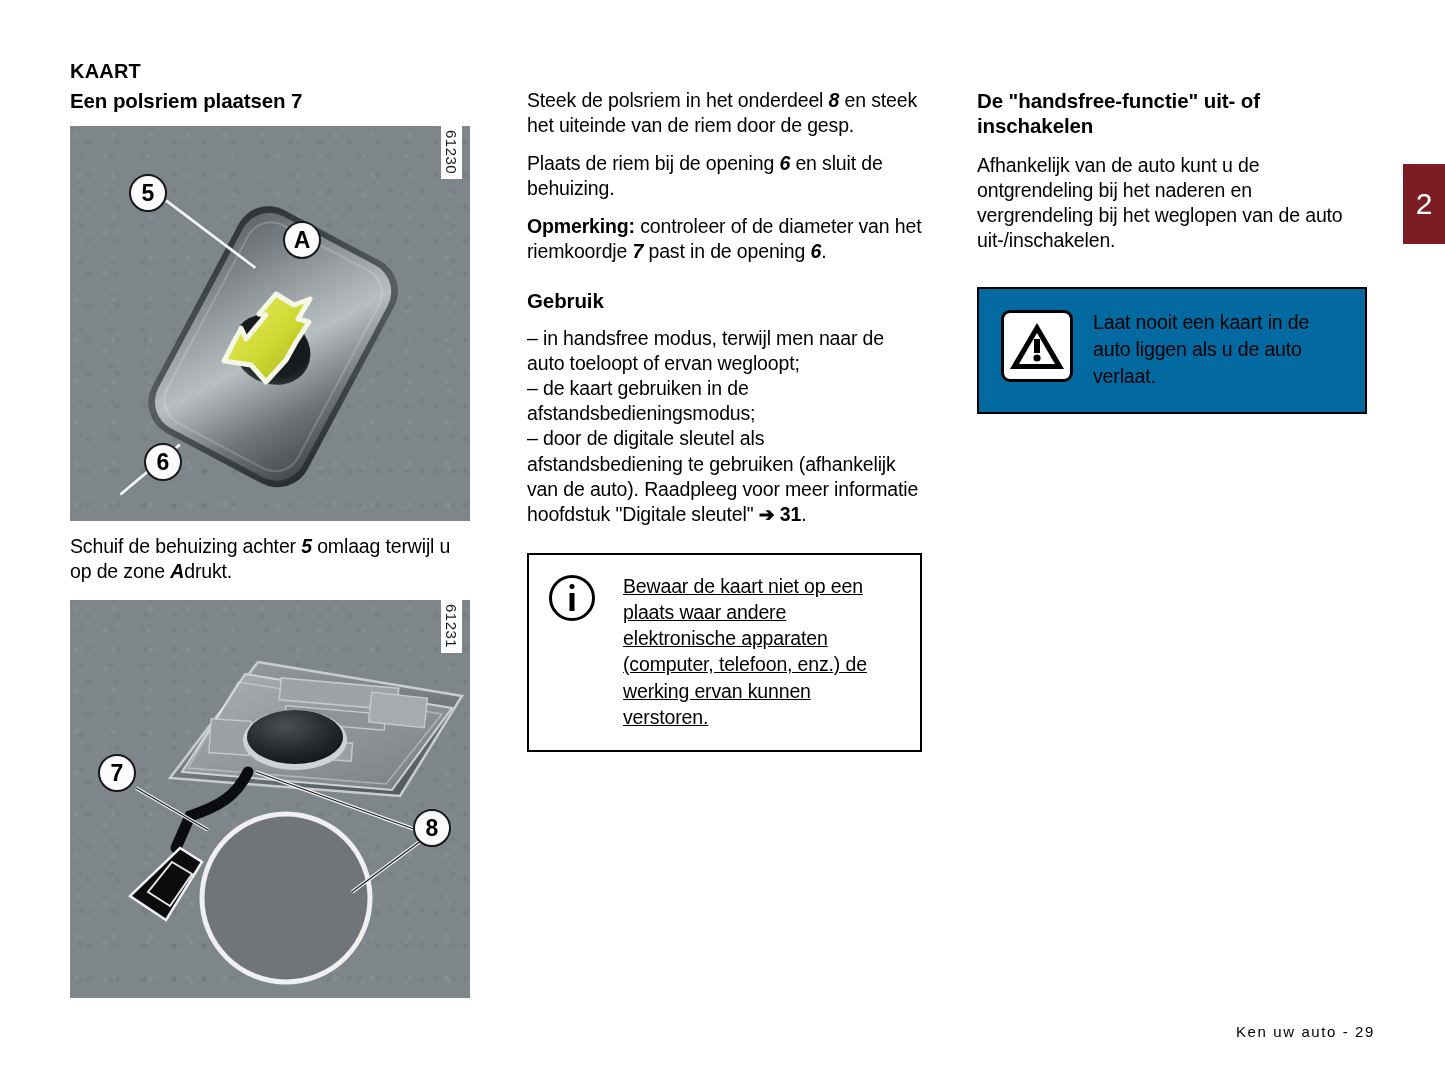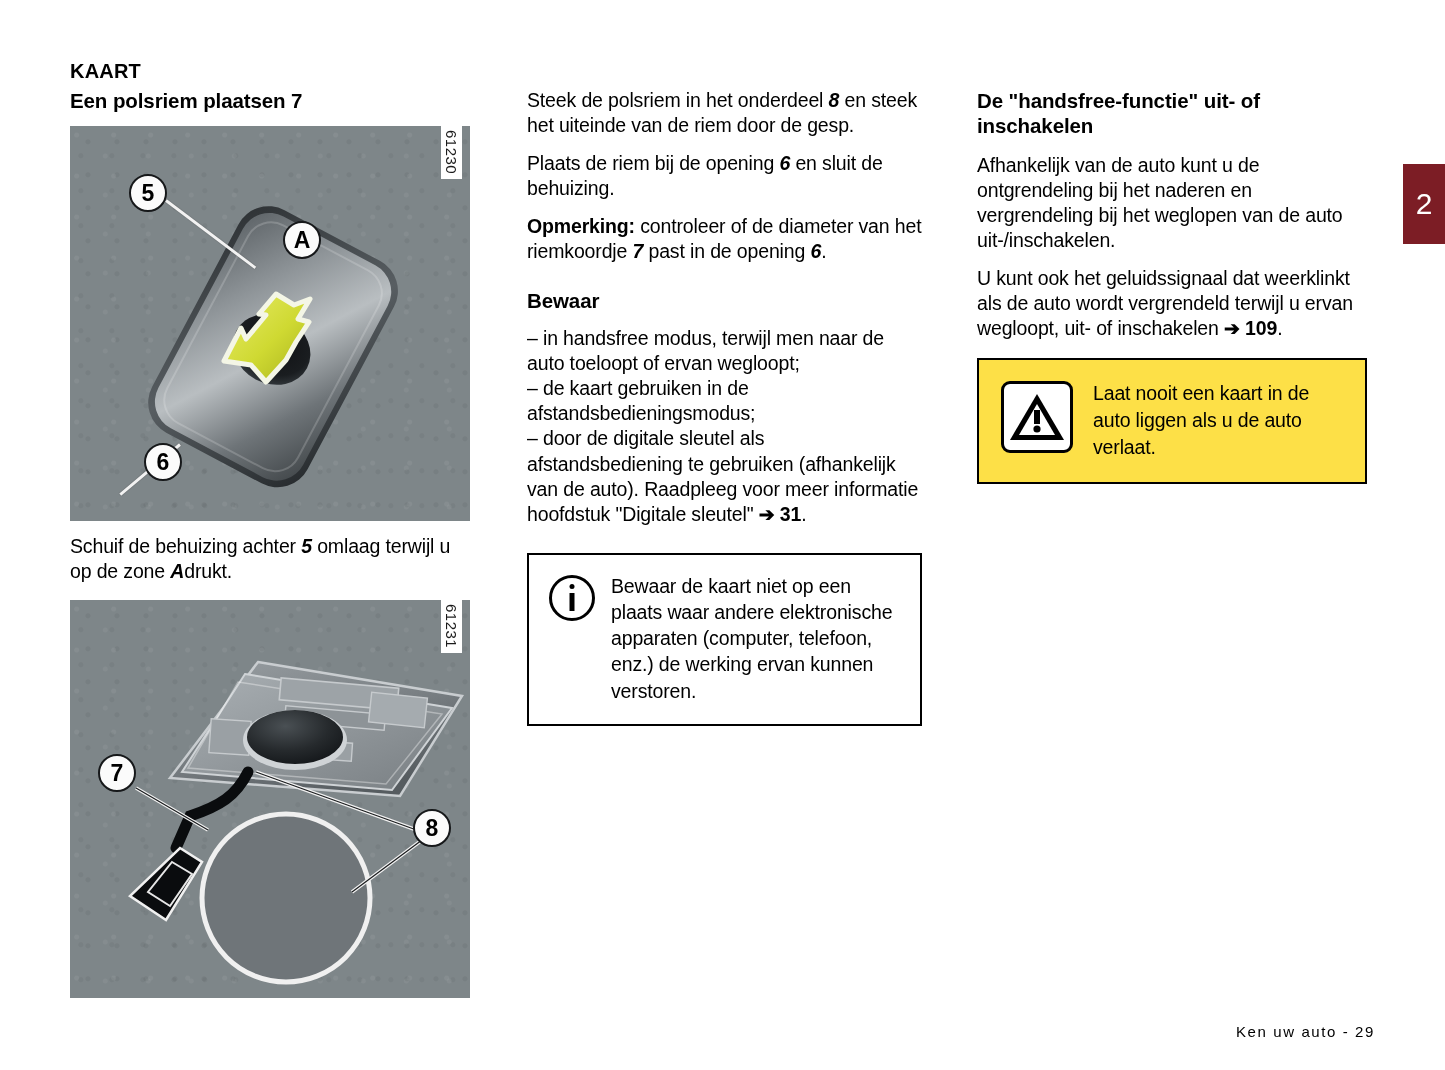--- a/index.html
+++ b/index.html
@@ -120,21 +120,21 @@
     box-shadow: 0 0 1px rgba(0,0,0,.5);
   }
 
   
   .infobox {
     border: 2.5px solid #000;
     padding: 18px 20px 20px 20px;
     margin-top: 26px;
     box-sizing: border-box;
   }
-  .infobox .row { display: flex; gap: 16px; align-items: flex-start; }
+  .infobox .row { display: flex; gap: 28px; align-items: flex-start; text-decoration: underline; }
   .infobox .txt {
     font-size: 19.5px; line-height: 1.34; letter-spacing: -0.15px;
     text-align: left;
   }
   .i-icon {
     flex: 0 0 auto;
     width: 46px; height: 46px; margin-top: 2px;
     border: 3.5px solid #000; border-radius: 50%;
     position: relative; box-sizing: border-box;
   }
@@ -144,23 +144,23 @@
     transform: translateX(-50%);
   }
   .i-icon::after {
     content:""; position:absolute; left: 50%; top: 15px;
     width: 5px; height: 18px; background:#000;
     transform: translateX(-50%);
   }
 
   .warnbox {
     border: 2.5px solid #000;
-    background: #fde047;
+    background: #0369a1;
     padding: 20px 22px 22px 22px;
-    margin-top: 16px;
+    margin-top: 34px;
     box-sizing: border-box;
   }
   .warnbox .row { display: flex; gap: 20px; align-items: flex-start; }
   .warnbox .txt { font-size: 19.5px; line-height: 1.38; letter-spacing: -0.15px; }
   .warn-icon {
     flex: 0 0 auto;
     width: 72px; height: 72px;
     background: #ffffff;
     border: 3px solid #000;
     border-radius: 9px;
@@ -333,21 +333,21 @@
 </div>
 
 <div class="col col-mid">
 
   <p class="body"><span>Steek de polsriem in het onderdeel </span><b class="num">8</b><span> en steek het uiteinde van de riem door de gesp.</span></p>
 
   <p class="body"><span>Plaats de riem bij de opening </span><b class="num">6</b><span> en sluit de behuizing.</span></p>
 
   <p class="body"><b>Opmerking:</b><span> controleer of de diameter van het riemkoordje </span><b class="num">7</b><span> past in de opening </span><b class="num">6</b><span>.</span></p>
 
-  <h2 class="sub" style="margin-top:24px;">Bewaar</h2>
+  <h2 class="sub" style="margin-top:24px;">Gebruik</h2>
 
 
   <p class="body tightlist">– in handsfree modus, terwijl men naar de auto toeloopt of ervan wegloopt;</p>
   <p class="body tightlist">– de kaart gebruiken in de afstandsbedieningsmodus;</p>
 
   <p class="body"><span>– door de digitale sleutel als afstandsbediening te gebruiken (afhankelijk van de auto). Raadpleeg voor meer informatie hoofdstuk "Digitale sleutel" </span><span class="arrow">➔</span><span>&nbsp;</span><b class="pg">31</b><span>.</span></p>
 
   <div class="infobox">
     <div class="row">
       <div class="i-icon"></div>
@@ -355,21 +355,20 @@
     </div>
   </div>
 </div>
 
 <div class="col col-right">
 
   <h2 class="sub tight">De "handsfree-functie" uit- of inschakelen</h2>
 
   <p class="body">Afhankelijk van de auto kunt u de ontgrendeling bij het naderen en vergrendeling bij het weglopen van de auto uit-/inschakelen.</p>
 
-  <p class="body"><span>U kunt ook het geluidssignaal dat weerklinkt als de auto wordt vergrendeld terwijl u ervan wegloopt, uit- of inschakelen </span><span class="arrow">➔</span><span>&nbsp;</span><b class="pg">109</b><span>.</span></p>
 
   <div class="warnbox">
     <div class="row">
       <div class="warn-icon">
         <svg width="58" height="52" viewBox="0 0 58 52">
           <path d="M29 3 L56 49 L2 49 Z" fill="#000"></path>
           <path d="M29 13 L47 44 L11 44 Z" fill="#fff"></path>
           <rect x="26" y="19" width="6" height="14" fill="#000"></rect>
           <circle cx="29" cy="38" r="3.6" fill="#000"></circle>
         </svg>

